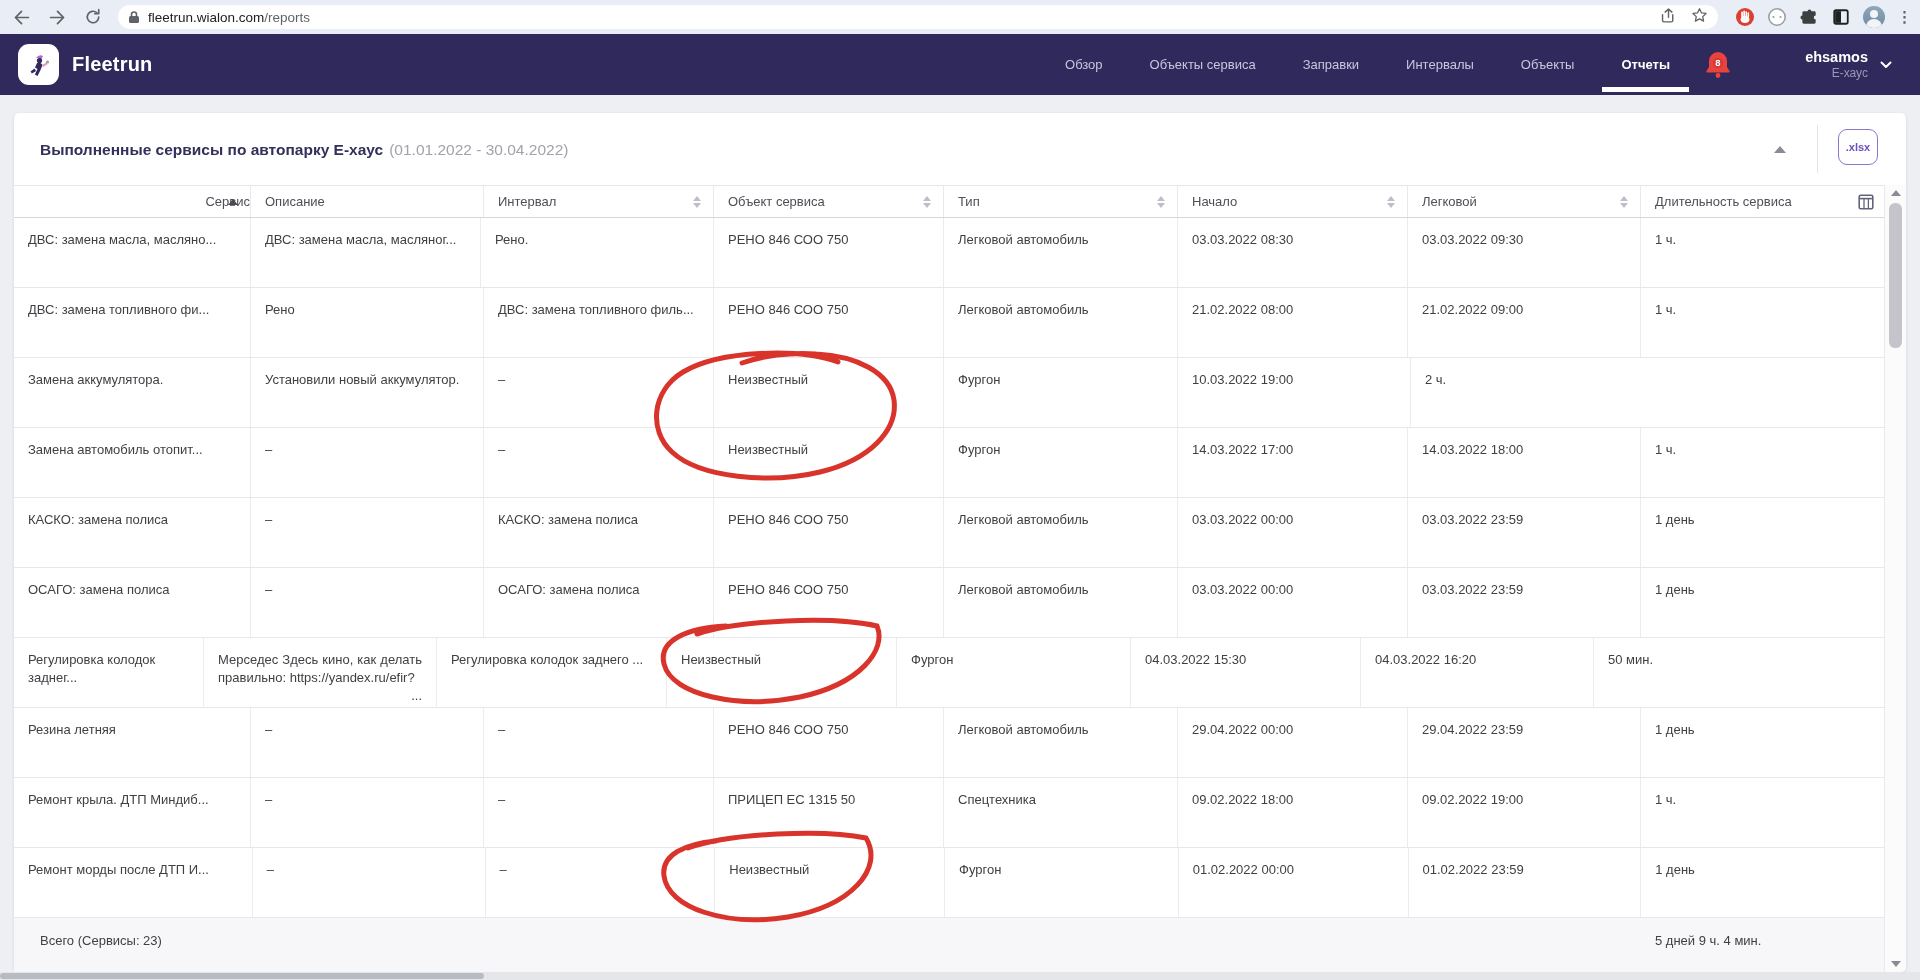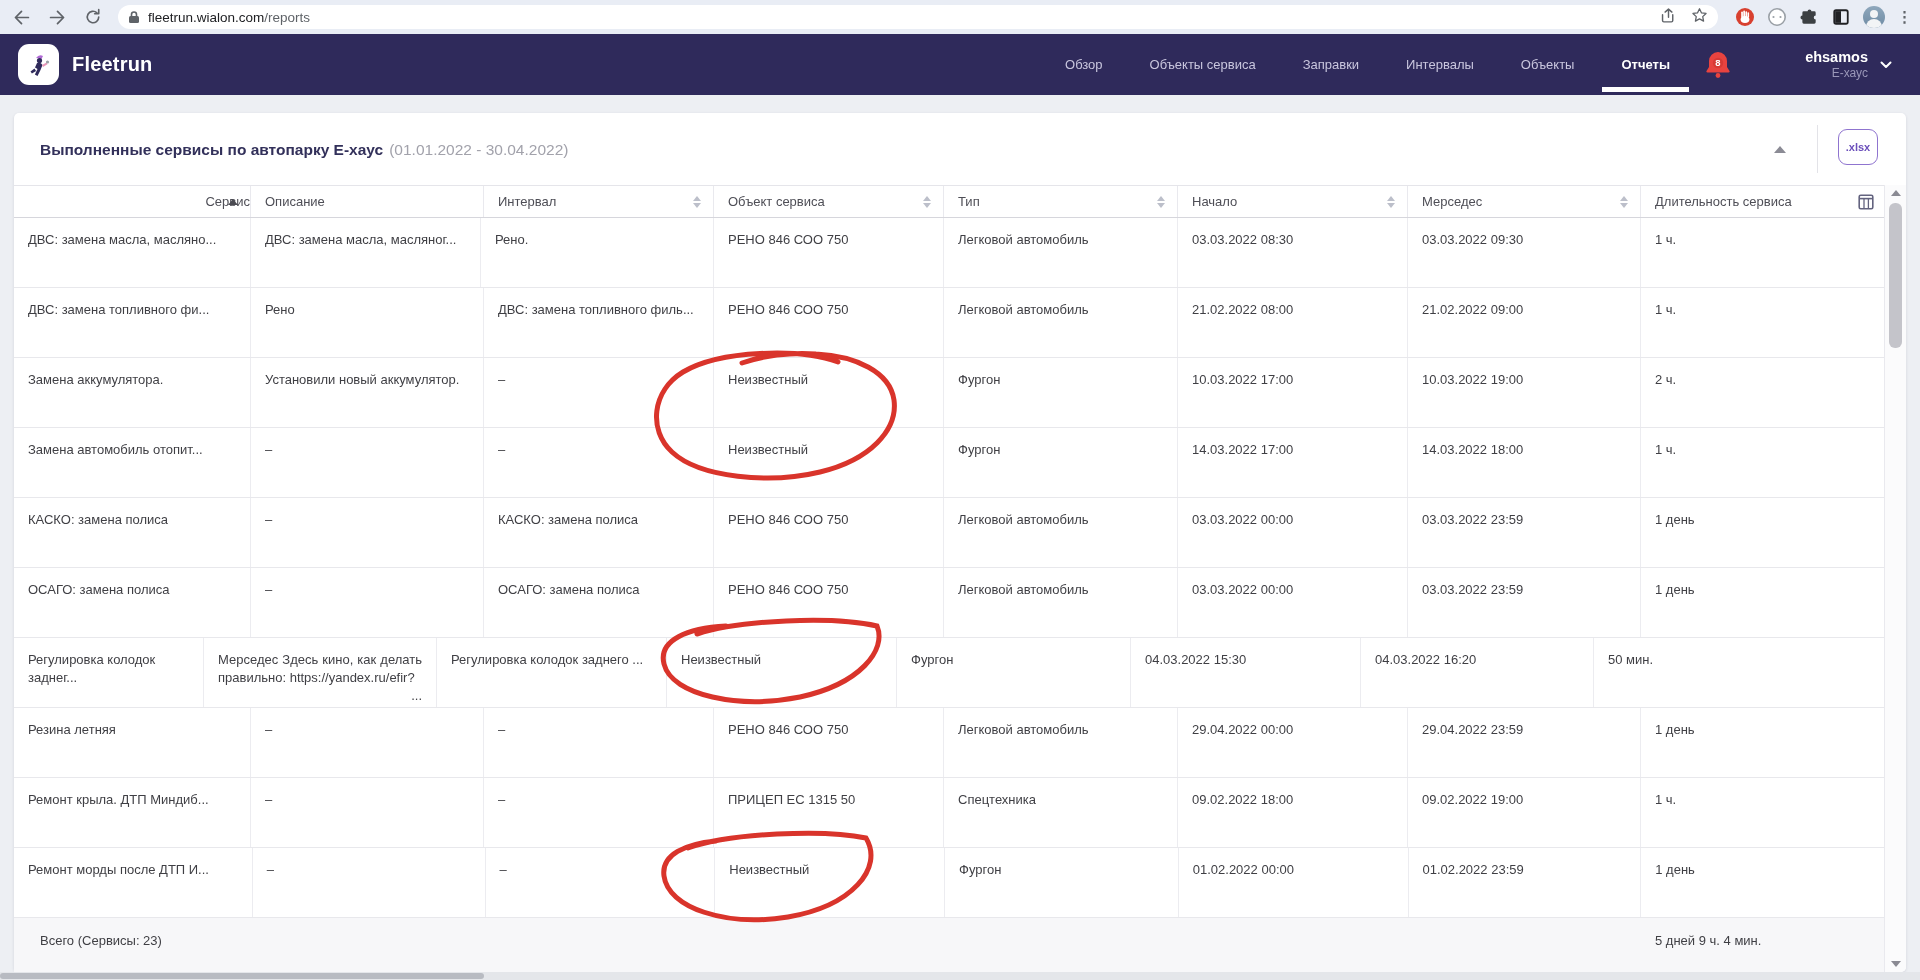--- a/index.html
+++ b/index.html
@@ -234,21 +234,21 @@
             </span>
           </div>
           <div class="th" style="width: 230px;">
             <span>Начало</span>
             <span class="sort-ico">
               <span class="t-sm-up"></span>
               <span class="t-sm-dn"></span>
             </span>
           </div>
           <div class="th" style="width: 233px;">
-            <span>Мерседес</span>
+            <span>Легковой</span>
             <span class="sort-ico">
               <span class="t-sm-up"></span>
               <span class="t-sm-dn"></span>
             </span>
           </div>
           <div class="th" style="width: 243px;">
             <span>Длительность сервиса</span>
             <span class="colchooser"><svg width="16" height="16" viewBox="0 0 16 16">
                 <rect x="1.2" y="1.2" width="13.6" height="13.6" rx="1.5" fill="none" stroke="#63637f" stroke-width="1.6"></rect>
                 <line x1="1.2" y1="4.6" x2="14.8" y2="4.6" stroke="#63637f" stroke-width="1.6"></line>
@@ -277,21 +277,20 @@
             <div class="td" style="width: 230px;">21.02.2022 08:00</div>
             <div class="td" style="width: 233px;">21.02.2022 09:00</div>
             <div class="td" style="width: 243px;">1 ч.</div>
           </div>
           <div class="tr">
             <div class="td" style="width: 237px;">Замена аккумулятора.</div>
             <div class="td justify" style="width: 233px;">Установили новый аккумулятор.</div>
             <div class="td" style="width: 230px;">–</div>
             <div class="td" style="width: 230px;">Неизвестный</div>
             <div class="td" style="width: 234px;">Фургон</div>
-            <div class="td" style="width: 230px;">10.03.2022 17:00</div>
             <div class="td" style="width: 233px;">10.03.2022 19:00</div>
             <div class="td" style="width: 243px;">2 ч.</div>
           </div>
           <div class="tr">
             <div class="td" style="width: 237px;">Замена автомобиль отопит...</div>
             <div class="td" style="width: 233px;">–</div>
             <div class="td" style="width: 230px;">–</div>
             <div class="td" style="width: 230px;">Неизвестный</div>
             <div class="td" style="width: 234px;">Фургон</div>
             <div class="td" style="width: 230px;">14.03.2022 17:00</div>

